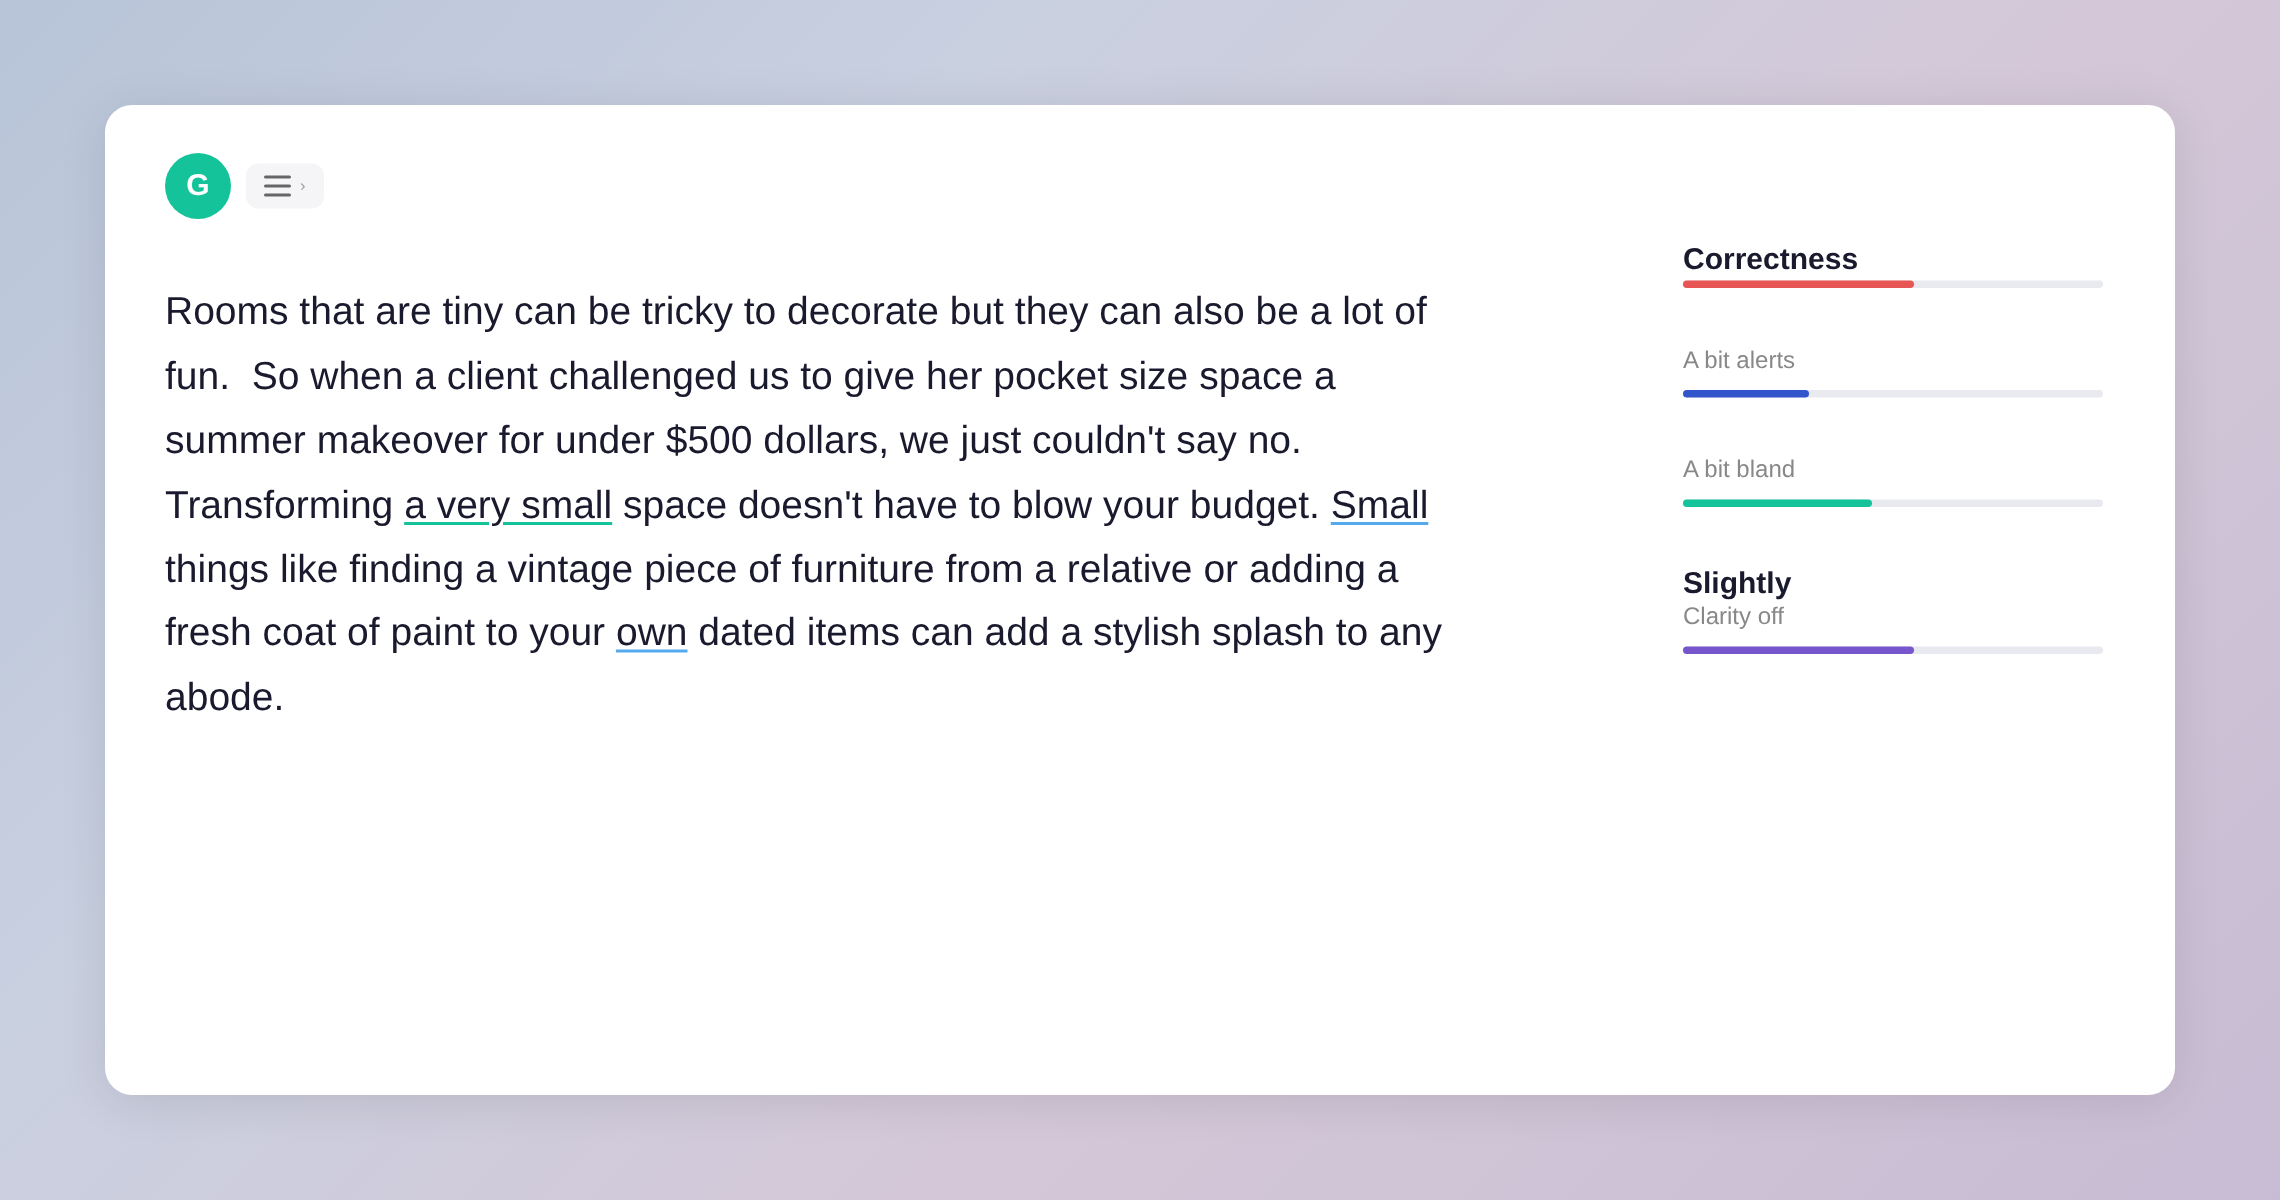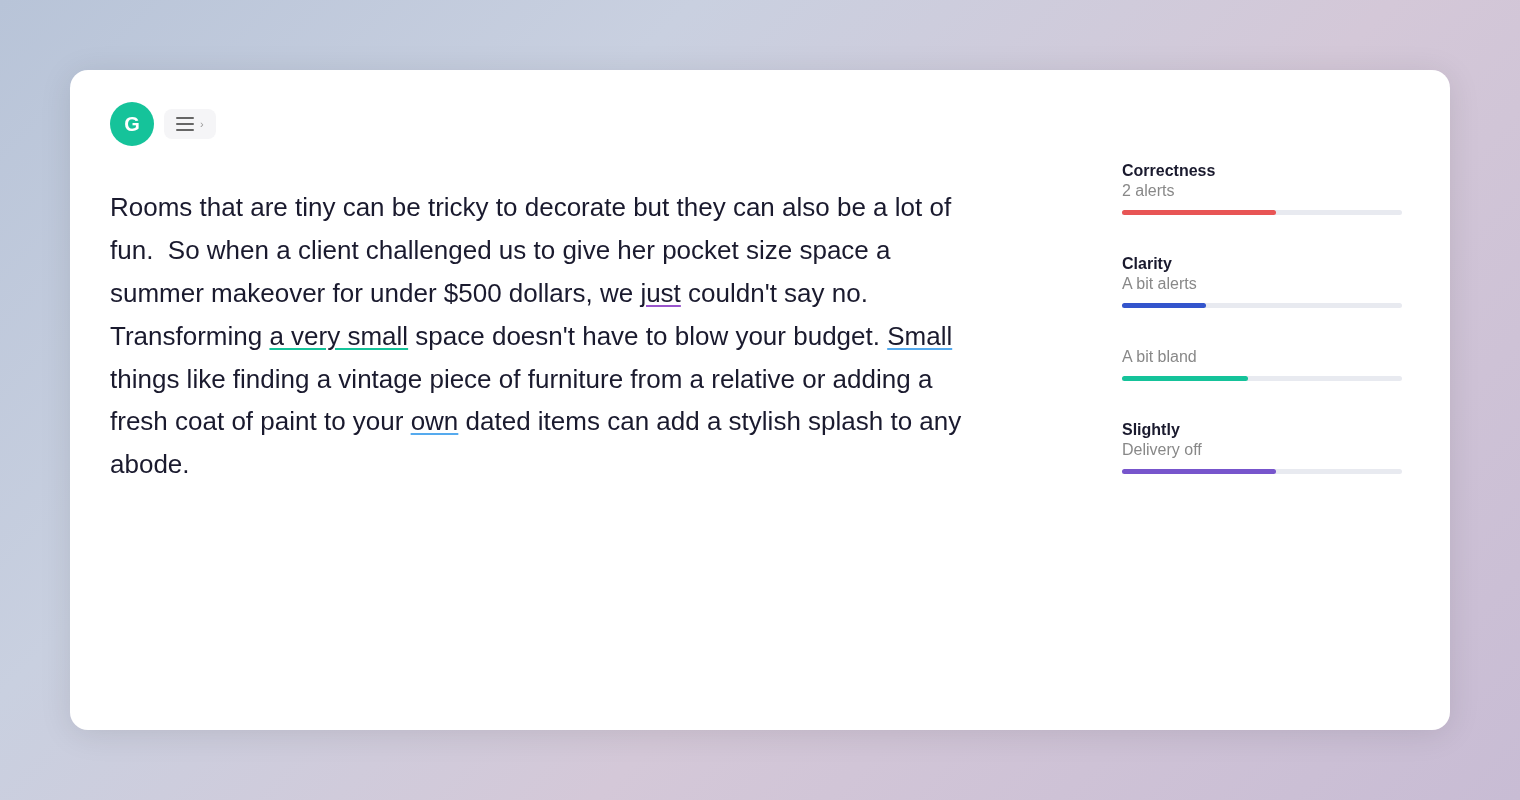--- a/index.html
+++ b/index.html
@@ -102,21 +102,20 @@
       text-decoration-color: #e85555;
       text-decoration-thickness: 2px;
       text-underline-offset: 3px;
     }
     .underline-pink {
       text-decoration-color: #f0a0b0;
       text-decoration-thickness: 2px;
       text-underline-offset: 3px;
     }
     .underline-purple {
-      text-decoration: underline;
       text-decoration-color: #9955cc;
       text-decoration-thickness: 2px;
       text-underline-offset: 3px;
     }
     .underline-teal {
       text-decoration: underline;
       text-decoration-color: #15c39a;
       text-decoration-thickness: 2px;
       text-underline-offset: 3px;
     }
@@ -135,21 +134,21 @@
       flex-direction: column;
       gap: 0;
       padding-top: 60px;
     }
 
     .score-item {
       margin-bottom: 40px;
     }
 
     .score-title {
-      font-size: 16px;
+      font-size: 20px;
       font-weight: 600;
       color: #1a1a2e;
       margin-bottom: 2px;
     }
 
     .score-subtitle {
       font-size: 16px;
       color: #888;
       margin-bottom: 10px;
     }
@@ -217,43 +216,41 @@
 
     <div class="text-content">
       <span class="underline-red">Rooms that are tiny</span> can be tricky to decorate <span class="underline-pink">but</span> they can also be a lot of fun.&nbsp; So when a client challenged us to give her <span class="underline-pink">pocket size</span> space a summer makeover for under <span class="underline-red">$500 dollars</span>, we <span class="underline-purple">just</span> couldn't say no. Transforming <span class="underline-teal">a very small</span> space doesn't have to blow your budget. <span class="underline-blue-light">Small</span> things like finding a vintage piece of furniture from a relative or adding a fresh coat of paint to your <span class="underline-blue-light">own</span> dated items can add a stylish splash to any abode.
     </div>
   </div>
 
   <div class="scores-panel">
 
     <div class="score-item">
       <div class="score-title">Correctness</div>
-      <div class="score-subtitle">2 alerts</div>
       <div class="score-bar-track">
         <div class="score-bar-fill bar-correctness-fill"></div>
       </div>
     </div>
 
     <div class="score-item">
-      <div class="score-title">Clarity</div>
       <div class="score-subtitle">A bit alerts</div>
       <div class="score-bar-track">
         <div class="score-bar-fill bar-clarity-fill"></div>
       </div>
     </div>
 
     <div class="score-item">
       <div class="score-subtitle">A bit bland</div>
       <div class="score-bar-track">
         <div class="score-bar-fill bar-engagement-fill"></div>
       </div>
     </div>
 
     <div class="score-item">
       <div class="score-title">Slightly</div>
-      <div class="score-subtitle">Delivery off</div>
+      <div class="score-subtitle">Clarity off</div>
       <div class="score-bar-track">
         <div class="score-bar-fill bar-delivery-fill"></div>
       </div>
     </div>
 
   </div>
 </div>
 
 </body></html>

